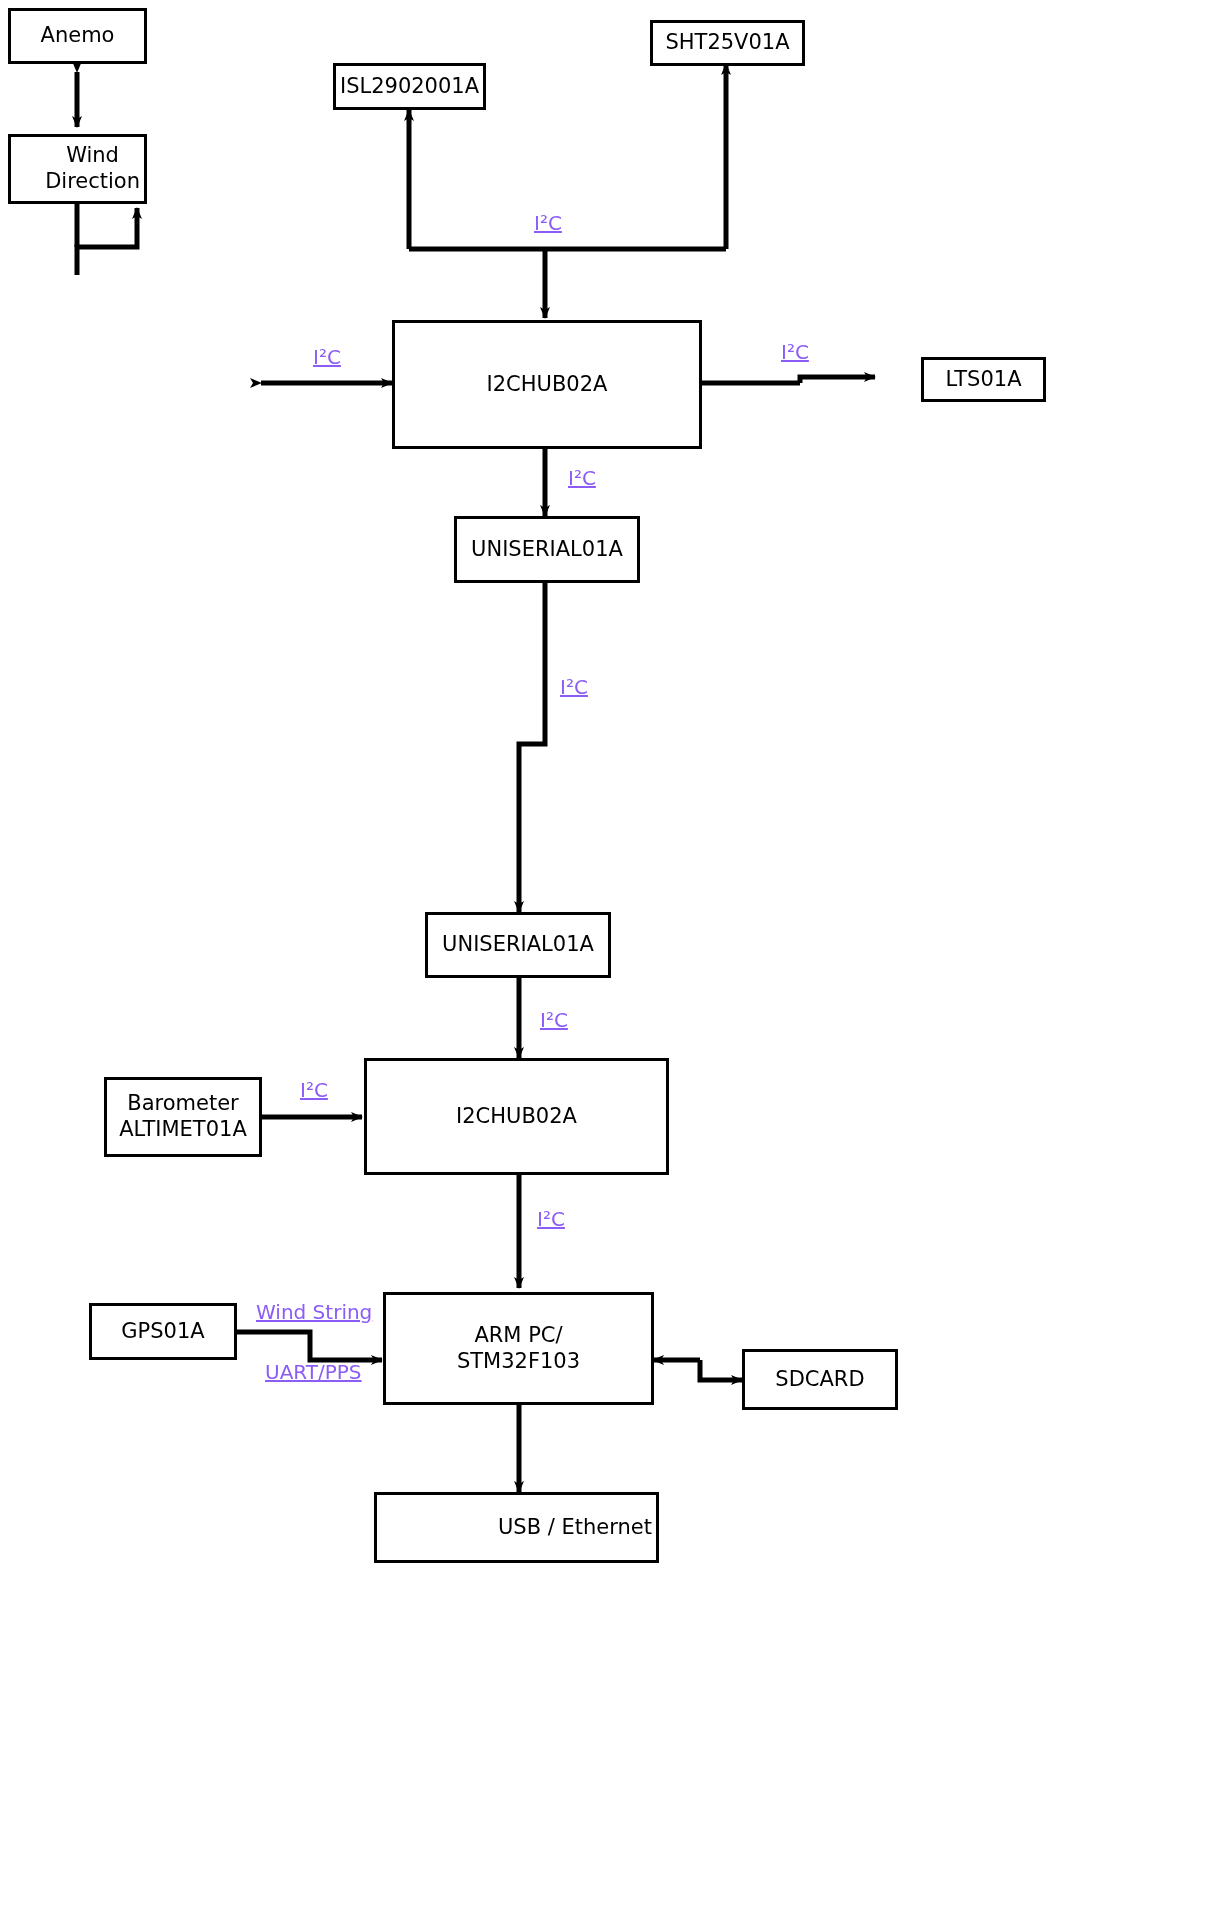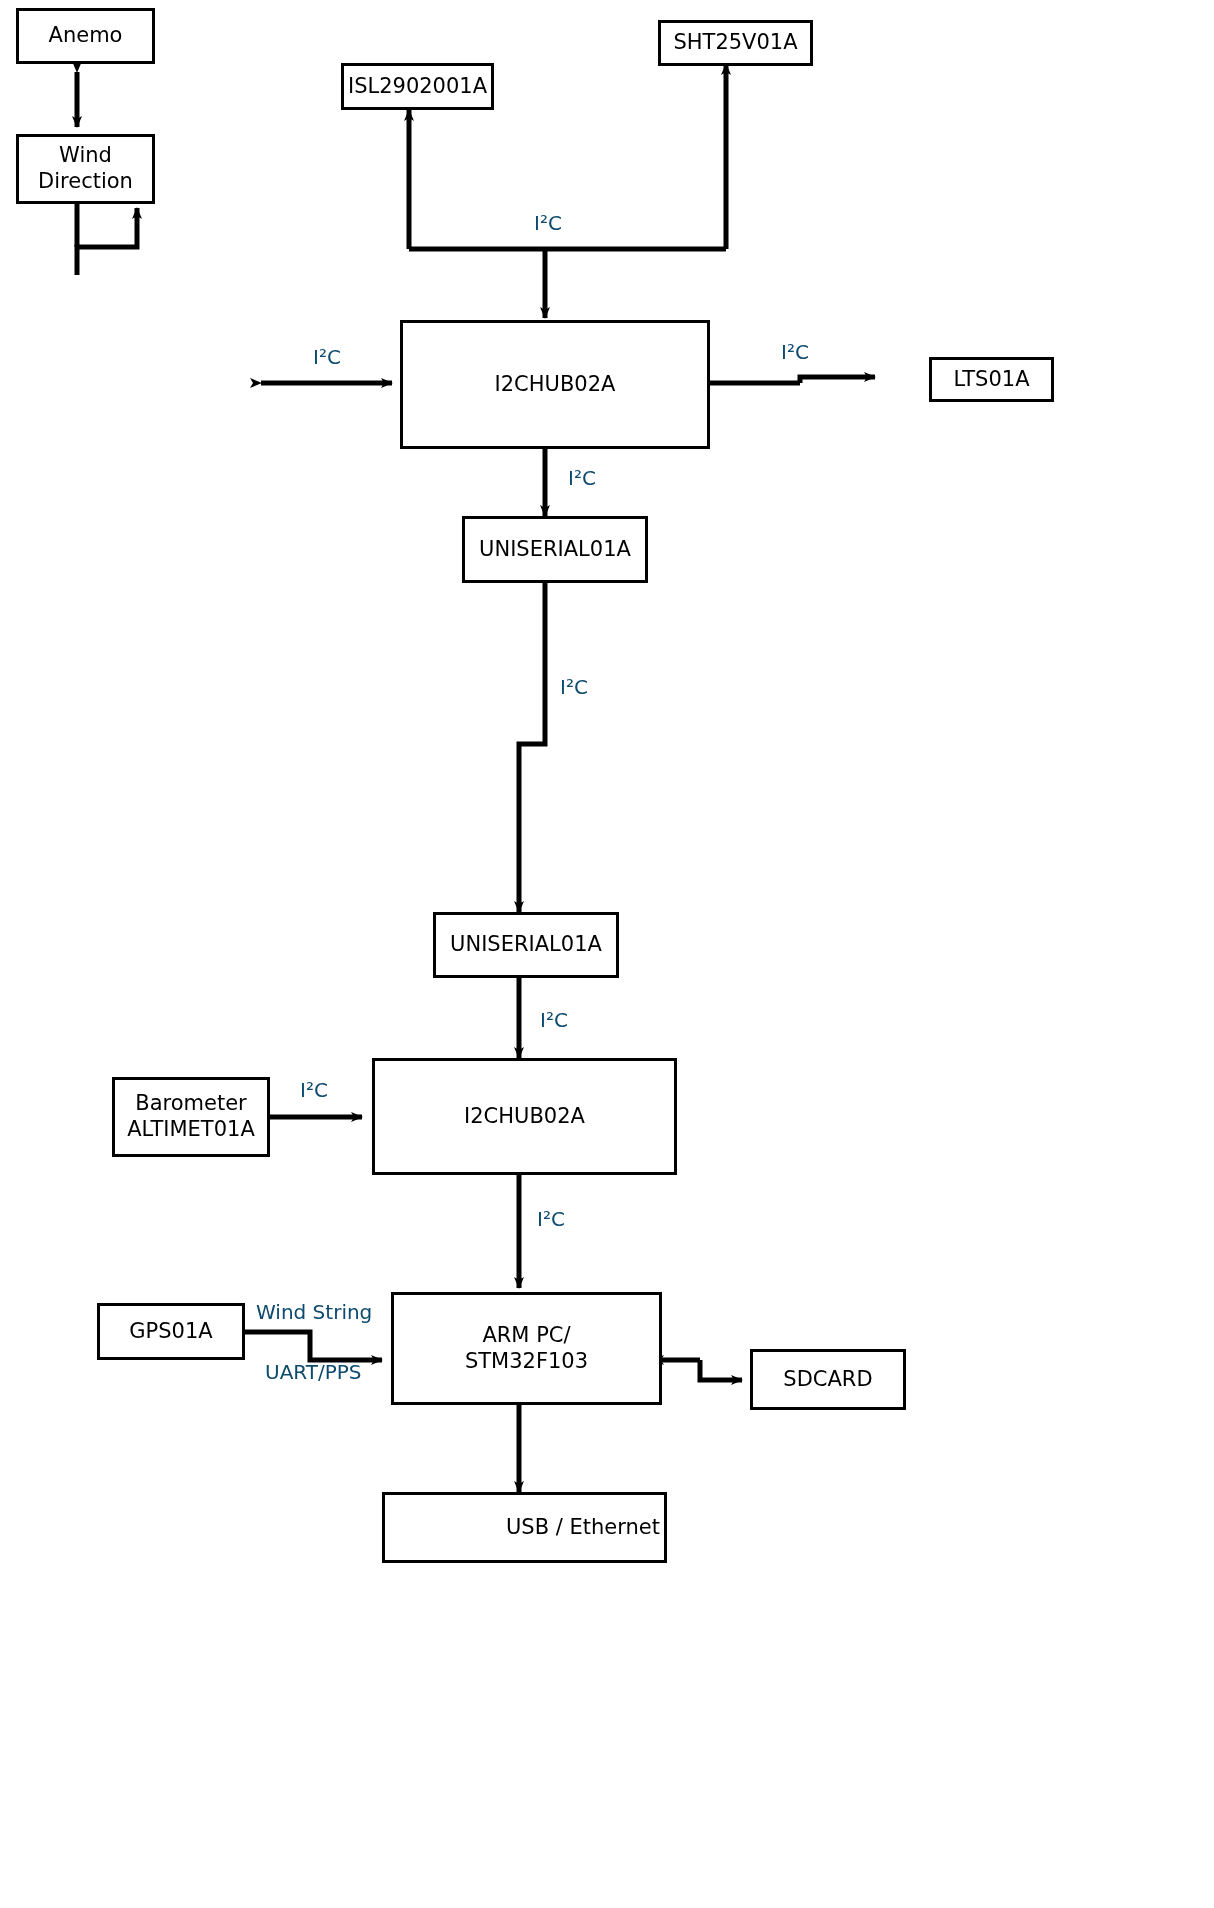--- a/index.html
+++ b/index.html
@@ -26,30 +26,30 @@
     display: flex;
     align-items: center;
     justify-content: center;
     text-align: center;
     color: #000000;
     font-size: 21px;
     line-height: 1.22;
     z-index: 3;
     white-space: pre-line;
     padding: 2px 4px;
-    margin-left: 8px;
   }
   .edge-label {
     position: absolute;
-    color: #0c4a6e;
+    color: #8b5cf6;
     font-size: 20px;
     line-height: 1;
     z-index: 4;
     background: transparent;
     white-space: nowrap;
+    text-decoration: underline;
   }
   svg.wires {
     position: absolute;
     left: 0;
     top: 0;
     width: 1214px;
     height: 1908px;
     z-index: 1;
     pointer-events: none;
   }
@@ -136,21 +136,21 @@
 
     <g>
       <line class="wire" x1="519" y1="1404" x2="519" y2="1492" marker-start="url(#arrow)" marker-end="url(#arrow)"></line>
     </g>
   </svg>
 
   <div class="node" style="left:8px; top:8px; width:139px; height:56px;">
     <span>Anemo</span>
   </div>
 
-  <div class="node" style="left:8px; top:134px; width:139px; height:70px;">
+  <div class="node" style="left:8px; top:134px; width:139px; height:70px;justify-content:flex-end;">
     <span>Wind
 Direction</span>
   </div>
 
 
   <div class="node" style="left:333px; top:63px; width:153px; height:47px;">
     <span>ISL2902001A</span>
   </div>
 
   <div class="node" style="left:650px; top:20px; width:155px; height:46px;">

